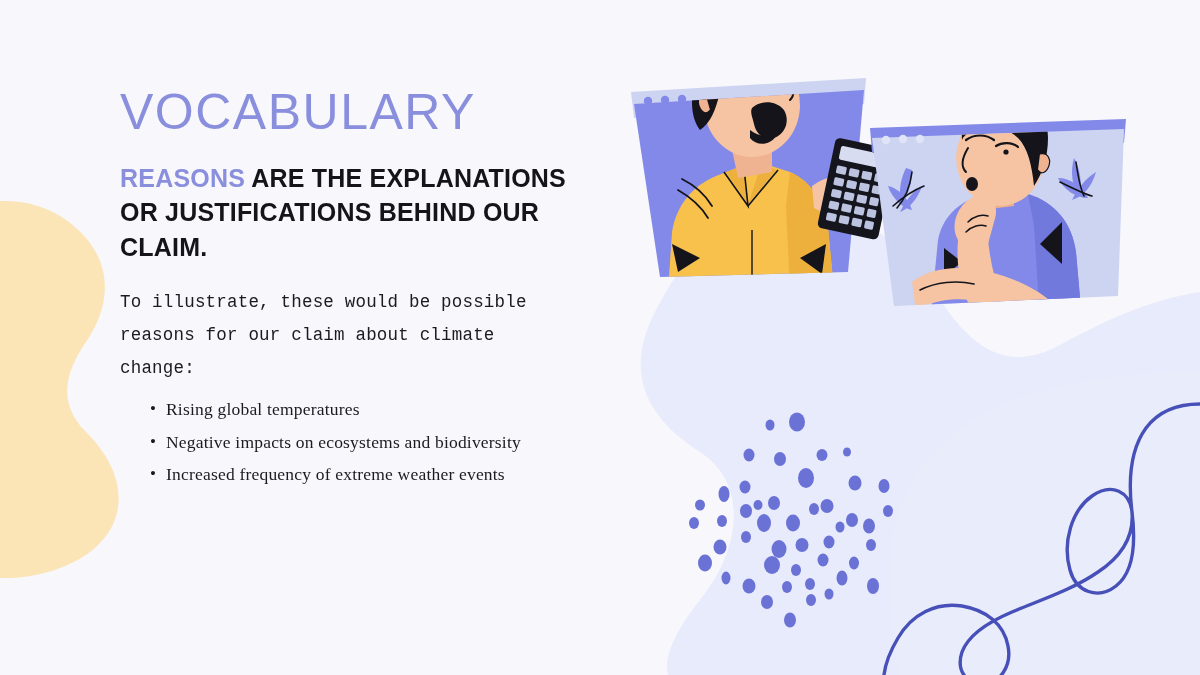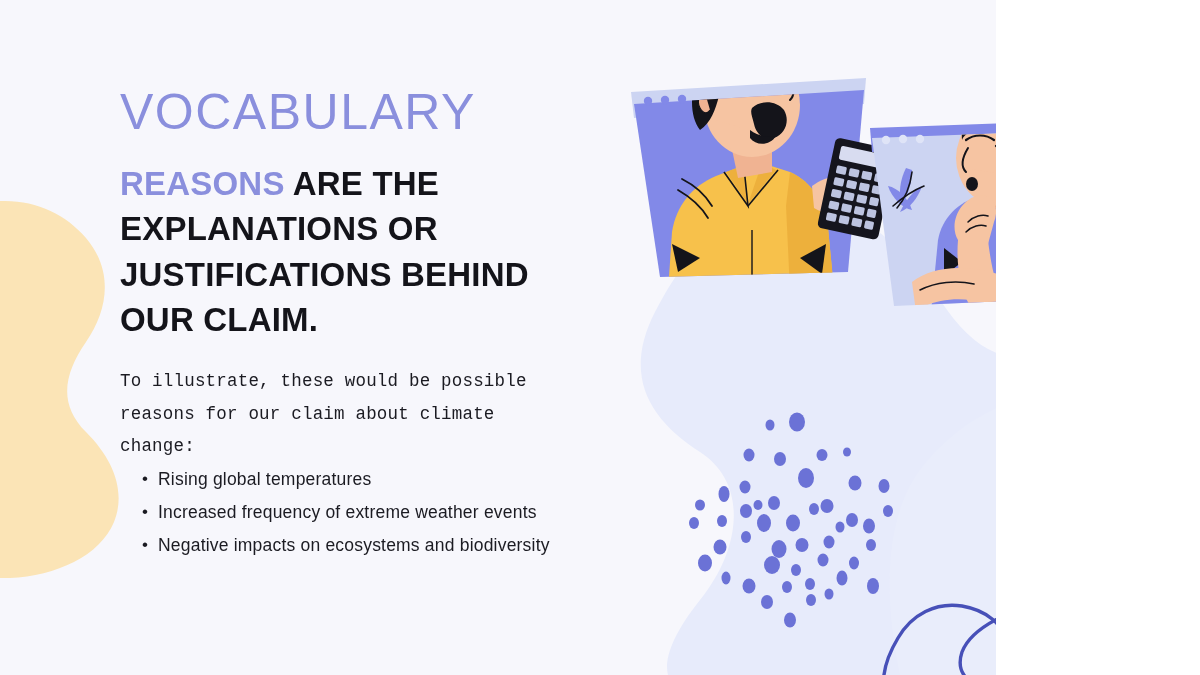--- a/index.html
+++ b/index.html
@@ -2,21 +2,21 @@
 <html><head>
 <meta charset="utf-8">
 <style>
   html, body {
     margin: 0;
     padding: 0;
     background: #ffffff;
   }
   #slide {
     position: relative;
-    width: 996px;
+    width: 1200px;
     height: 675px;
     overflow: hidden;
     background: #f7f7fc;
     font-family: "Liberation Sans", sans-serif;
   }
   .layer {
     position: absolute;
     top: 0; left: 0;
     width: 1200px;
     height: 675px;
@@ -34,43 +34,43 @@
     font-size: 50px;
     line-height: 1.05;
     letter-spacing: 1.5px;
     font-weight: 400;
     color: #8a8fdd;
     margin: 0 0 22px 0;
     white-space: nowrap;
   }
   #subhead {
     font-family: "Liberation Sans", sans-serif;
-    font-size: 33px;
+    font-size: 25px;
     line-height: 1.38;
     font-weight: 700;
     color: #14141a;
     letter-spacing: 0.2px;
     margin: 0 0 22px 0;
     max-width: 450px;
   }
   #subhead .kw { color: #8a8fdd; }
   #body-text {
     font-family: Liberation Mono, monospace;
     font-size: 17.5px;
     line-height: 1.88;
     color: #1b1b22;
     margin: 0;
     letter-spacing: 0.2px;
   }
   #bullets {
-    font-family: Liberation Sans, sans-serif;
+    font-family: Liberation Serif, serif;
     font-size: 17.5px;
     line-height: 1.88;
     color: #1b1b22;
-    margin: 0;
+    margin: 8px;
     padding-left: 38px;
     list-style: none;
     letter-spacing: 0.2px;
   }
   #bullets li {
     position: relative;
     text-indent: 0;
     padding-left: 0;
   }
   #bullets li::before {
@@ -393,18 +393,18 @@
   <div id="text-col">
 
     <h1 id="page-title">VOCABULARY</h1>
 
     <h2 id="subhead"><span class="kw">REASONS</span><span> ARE THE EXPLANATIONS OR JUSTIFICATIONS BEHIND OUR CLAIM.</span></h2>
 
     <p id="body-text">To illustrate, these would be possible reasons for our claim about climate change:</p>
 
     <ul id="bullets">
       <li>Rising global temperatures</li>
+      <li>Negative impacts on ecosystems and biodiversity</li>
       <li>Increased frequency of extreme weather events</li>
-      <li>Negative impacts on ecosystems and biodiversity</li>
     </ul>
   </div>
 
 </div>
 
 </body></html>

